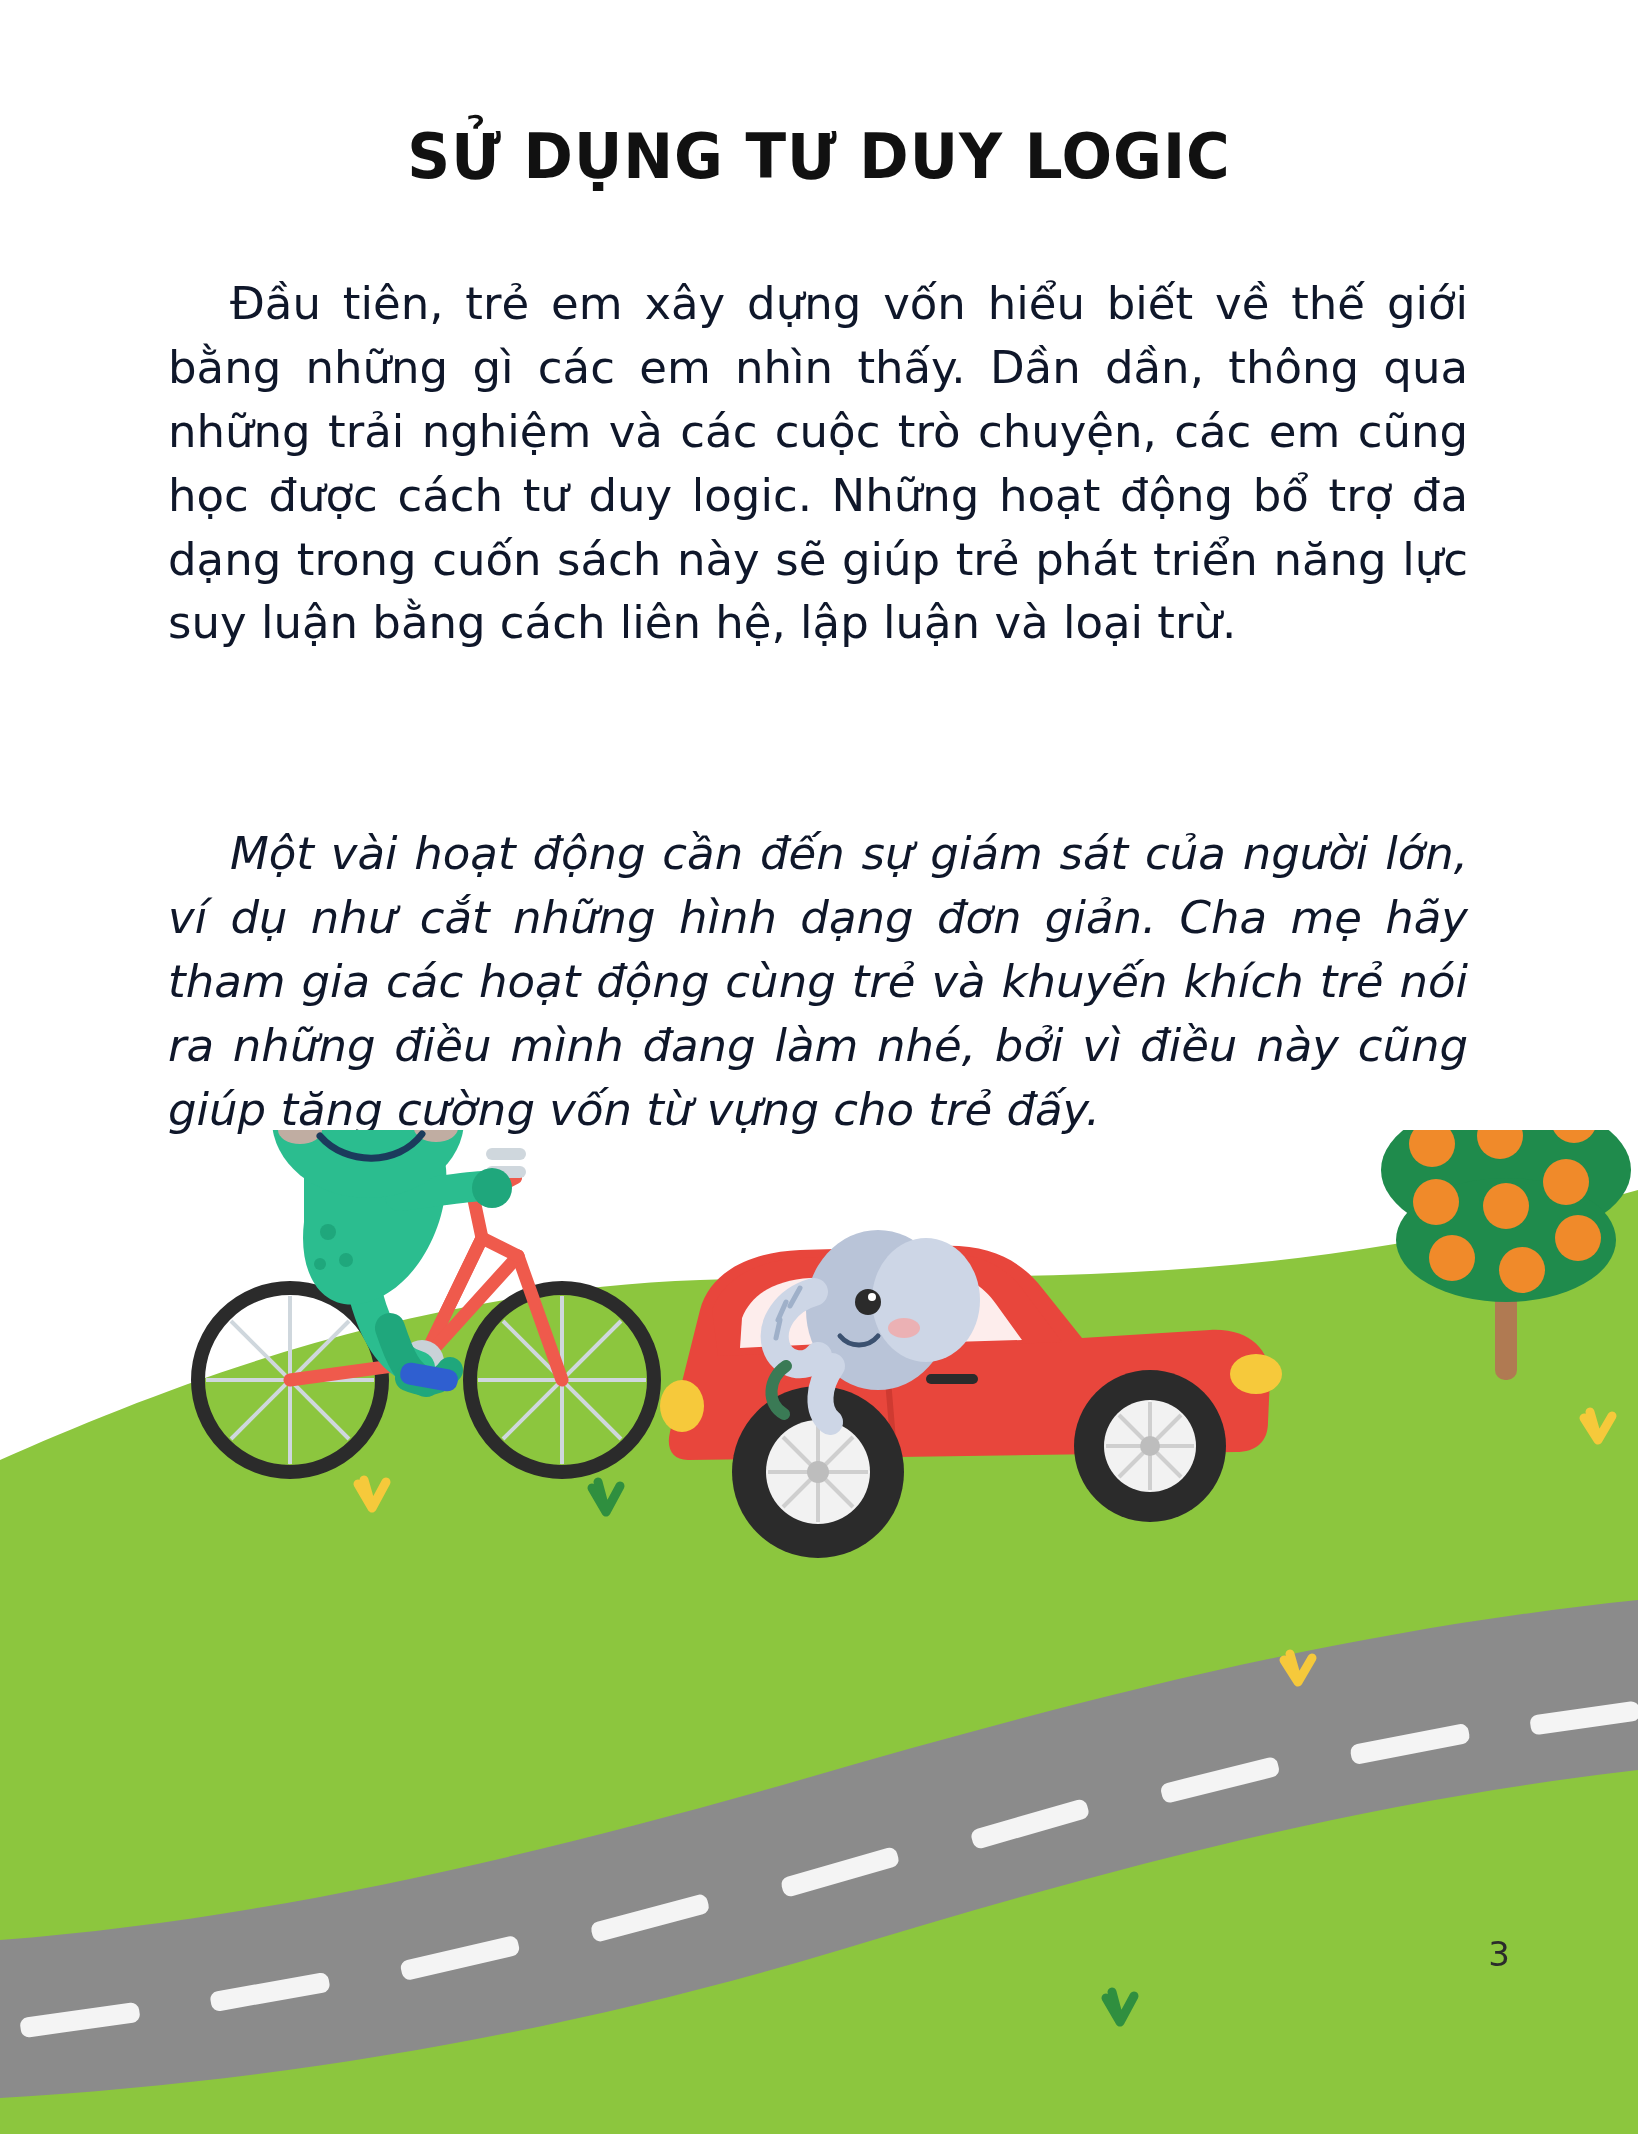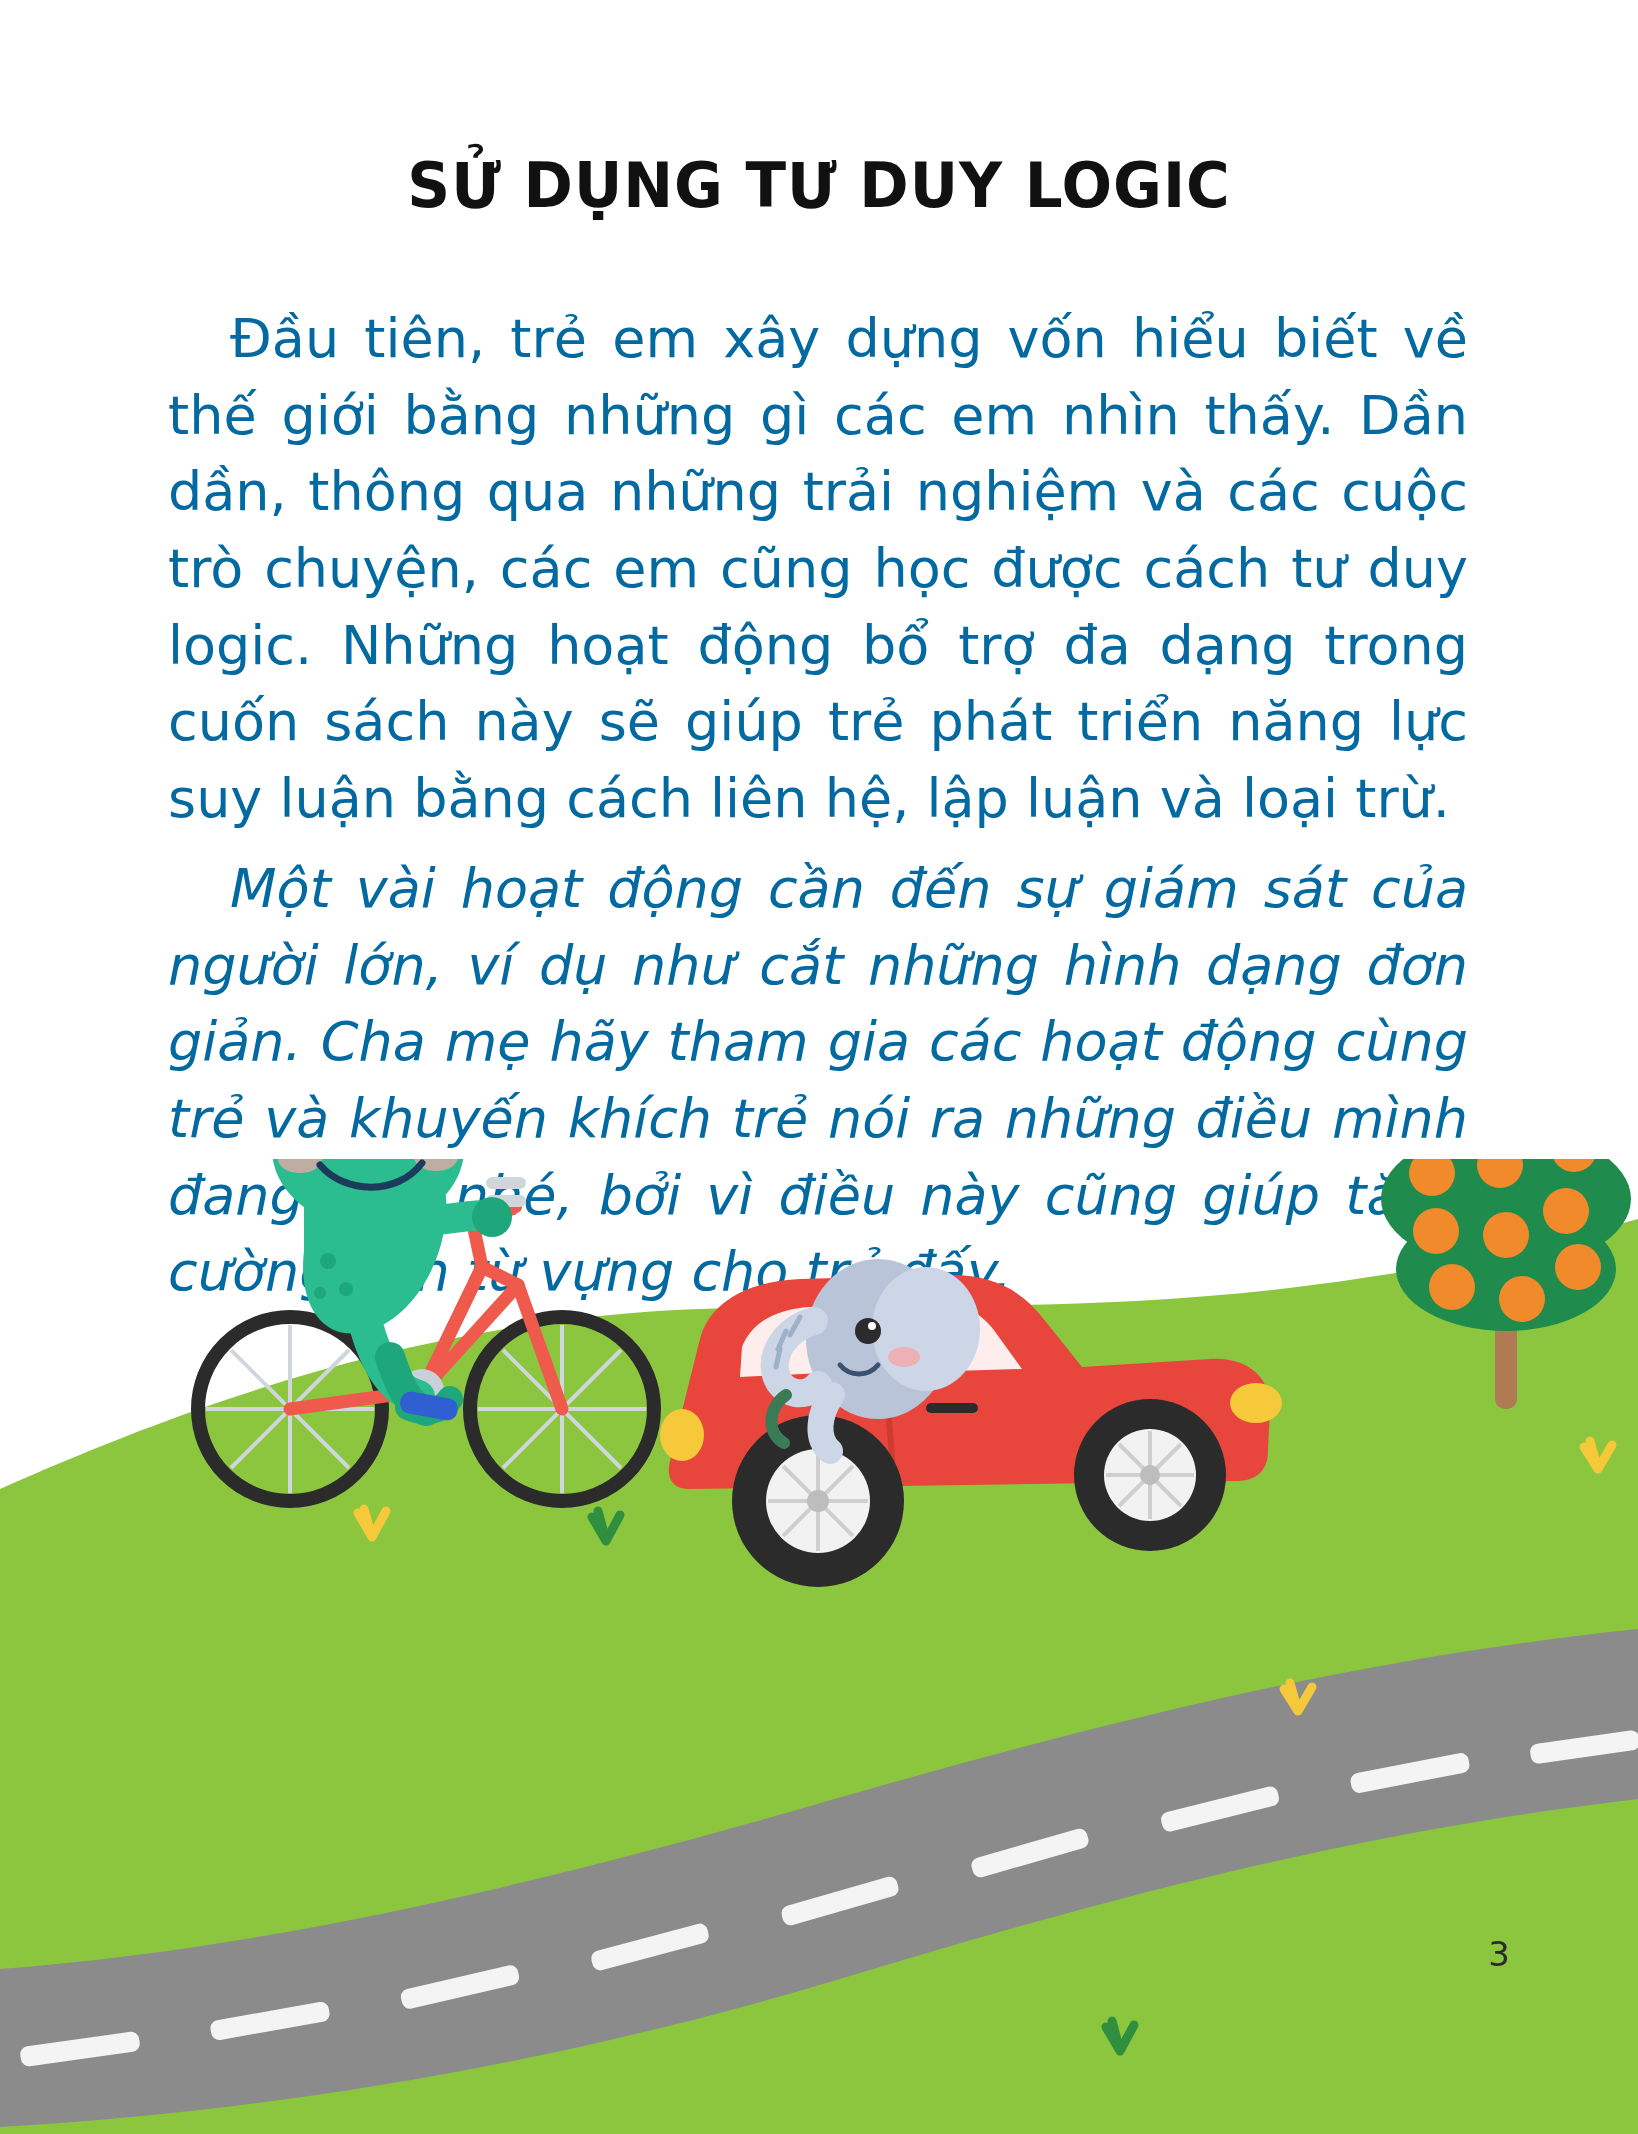--- a/index.html
+++ b/index.html
@@ -13,21 +13,20 @@
     position: relative;
     overflow: hidden;
     font-family: "DejaVu Sans", sans-serif;
   }
 
   .page {
     position: absolute;
     inset: 0;
     background: #ffffff;
     overflow: hidden;
-    margin-top: 29px;
   }
 
   
   .title {
     position: absolute;
     top: 120px;
     left: 0;
     width: 100%;
     text-align: center;
     font-family: "DejaVu Sans", sans-serif;
@@ -37,23 +36,23 @@
     color: #111111;
     transform: scaleX(0.96);
   }
 
   
   .body-text {
     position: absolute;
     left: 168px;
     width: 1300px;
     font-family: "DejaVu Sans", sans-serif;
-    font-size: 54px;
+    font-size: 45px;
     line-height: 1.42;
-    color: #0369a1;
+    color: #0f172a;
     text-align: justify;
   }
   .para1 { top: 272px; }
   .para2 { top: 822px; font-style: italic; }
   .indent { display: inline-block; width: 62px; }
 
   
   .illus {
     position: absolute;
     left: 0;

